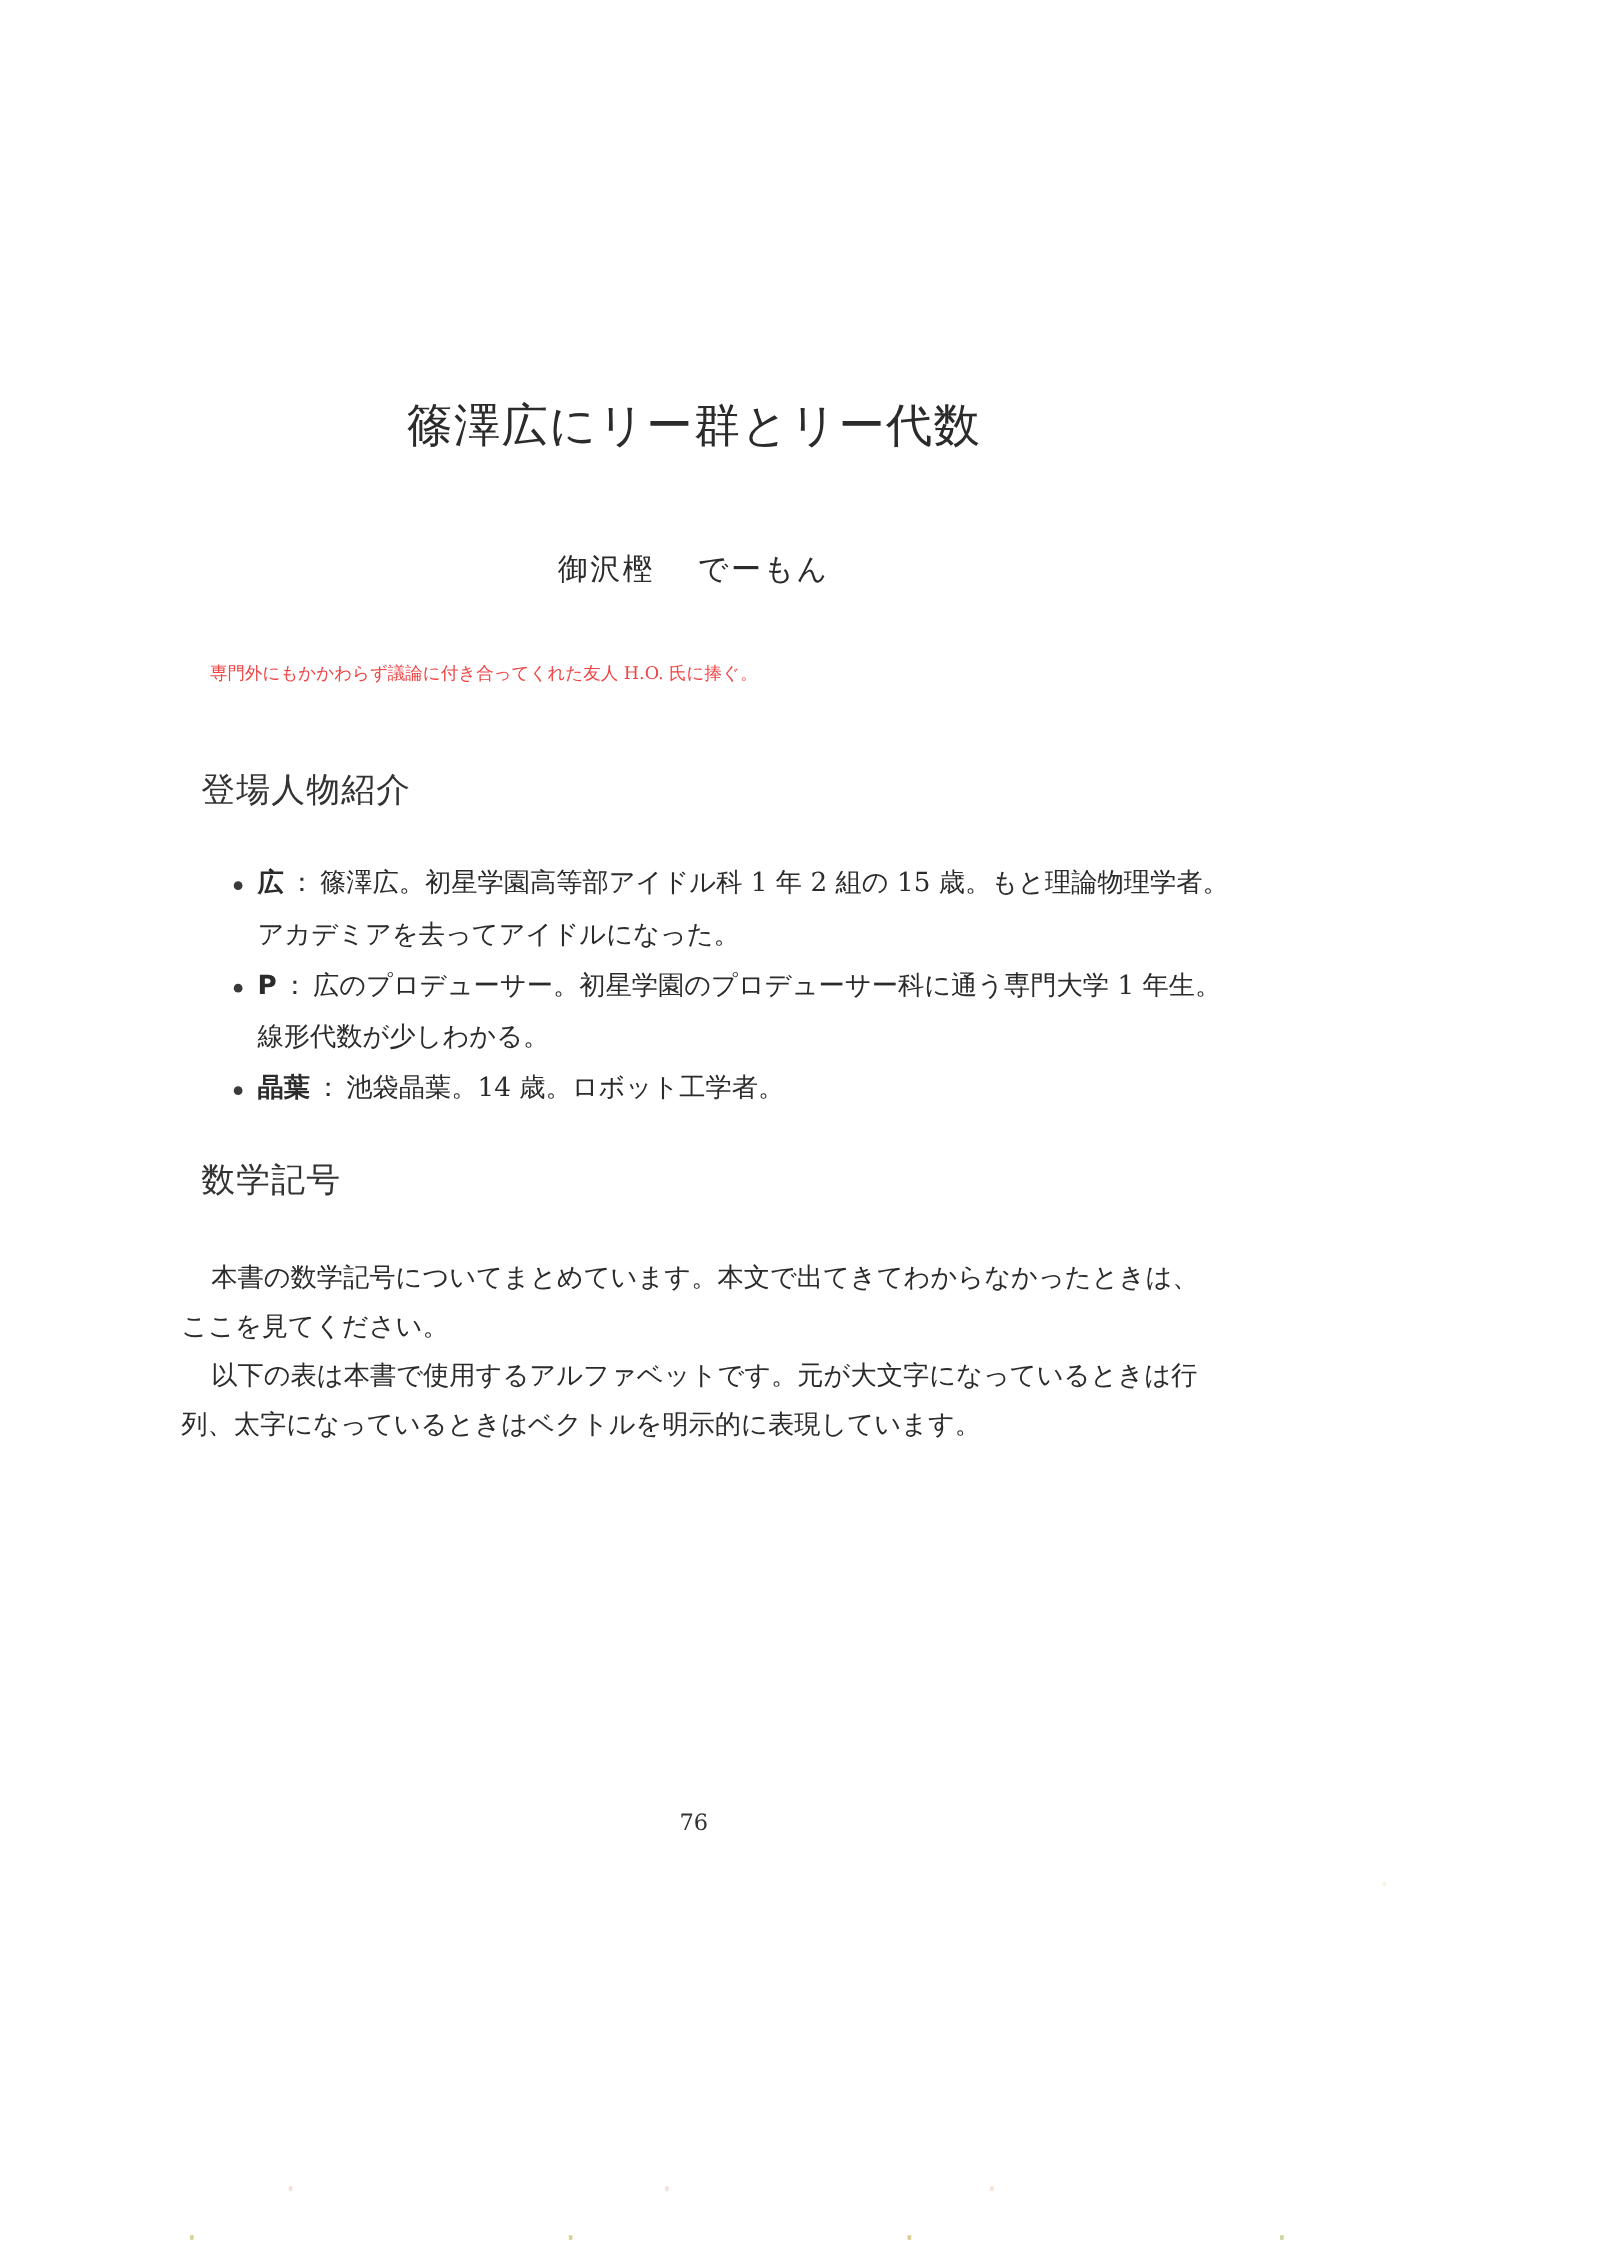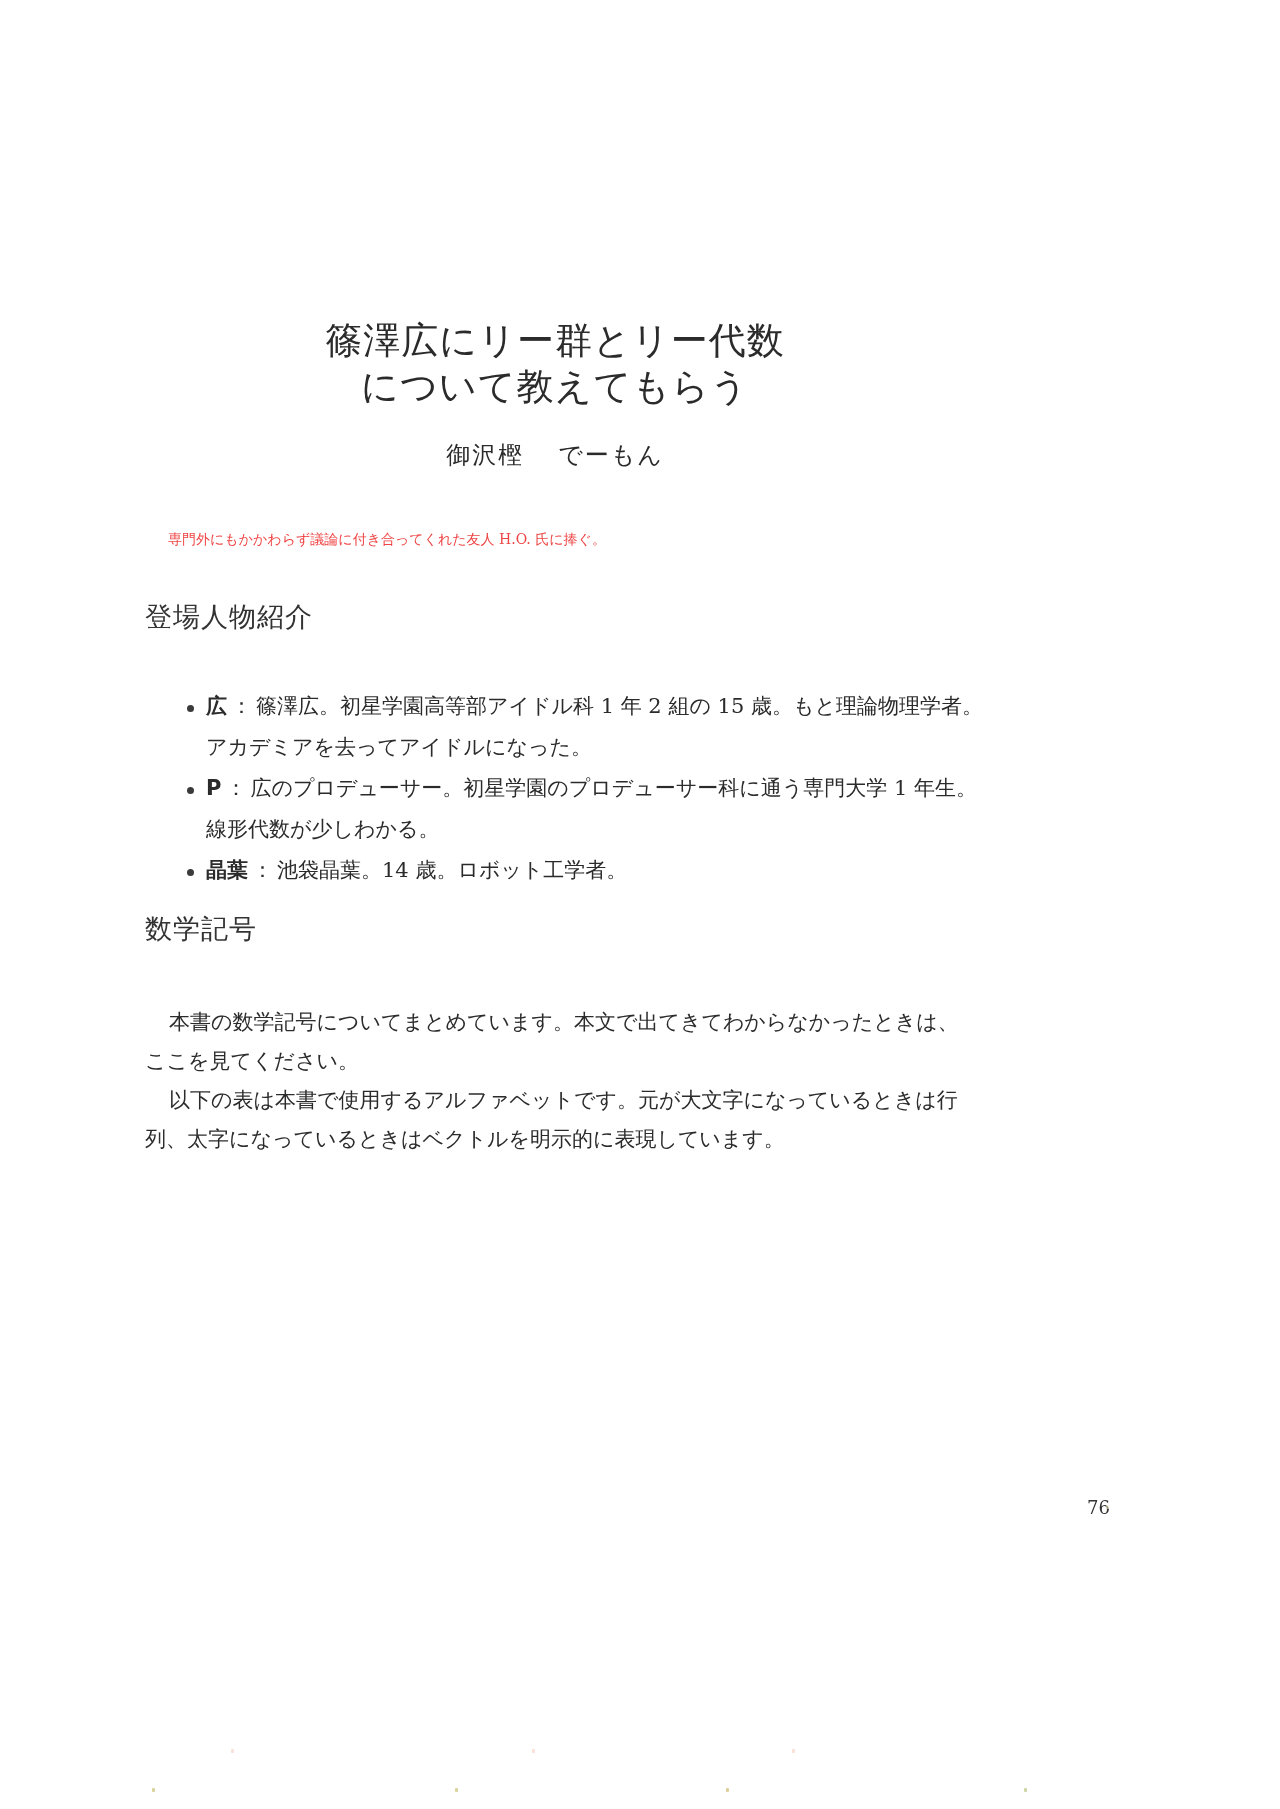--- a/index.html
+++ b/index.html
@@ -59,21 +59,21 @@
       white-space: nowrap;
     }
     .section-heading {
       position: absolute;
       left: 145px;
       font-family: "DejaVu Sans", "Liberation Sans", sans-serif;
       font-size: 27px;
       line-height: 34px;
       color: #333333;
       font-weight: normal;
-      margin: 0;
+      margin: 16px;
       letter-spacing: 1px;
     }
     .h-characters { top: 600px; }
     .h-symbols { top: 912px; }
     .char-list {
       position: absolute;
       left: 170px;
       top: 672px;
       width: 800px;
       margin: 14px;
@@ -112,42 +112,41 @@
       color: #2b2b2b;
       margin: 0;
     }
     .para .indent { display: inline-block; width: 24px; }
     .p1 { top: 1003px; }
     .p2 { top: 1081px; }
     .page-number {
       position: absolute;
       left: 0;
       width: 1110px;
-      top: 1497px;
-      text-align: right;
+      top: 1448px;
+      text-align: center;
       font-family: "DejaVu Serif", "Liberation Serif", serif;
       font-size: 18px;
       color: #333333;
     }
     .scan-mark {
       position: absolute;
       width: 3px;
       height: 4px;
       border-radius: 1px;
       opacity: 0.55;
     }
   </style>
 </head>
 <body>
 
 <div class="page">
 
   <div class="title-block">
     <h1 class="title-line">篠澤広にリー群とリー代数</h1>
-    <h1 class="title-line">について教えてもらう</h1>
   </div>
 
   <div class="author">
     <span>御沢樫</span><span class="gap"></span><span>でーもん</span>
   </div>
 
   <div class="dedication">専門外にもかかわらず議論に付き合ってくれた友人 H.O. 氏に捧ぐ。</div>
 
   <h2 class="section-heading h-characters">登場人物紹介</h2>
 

